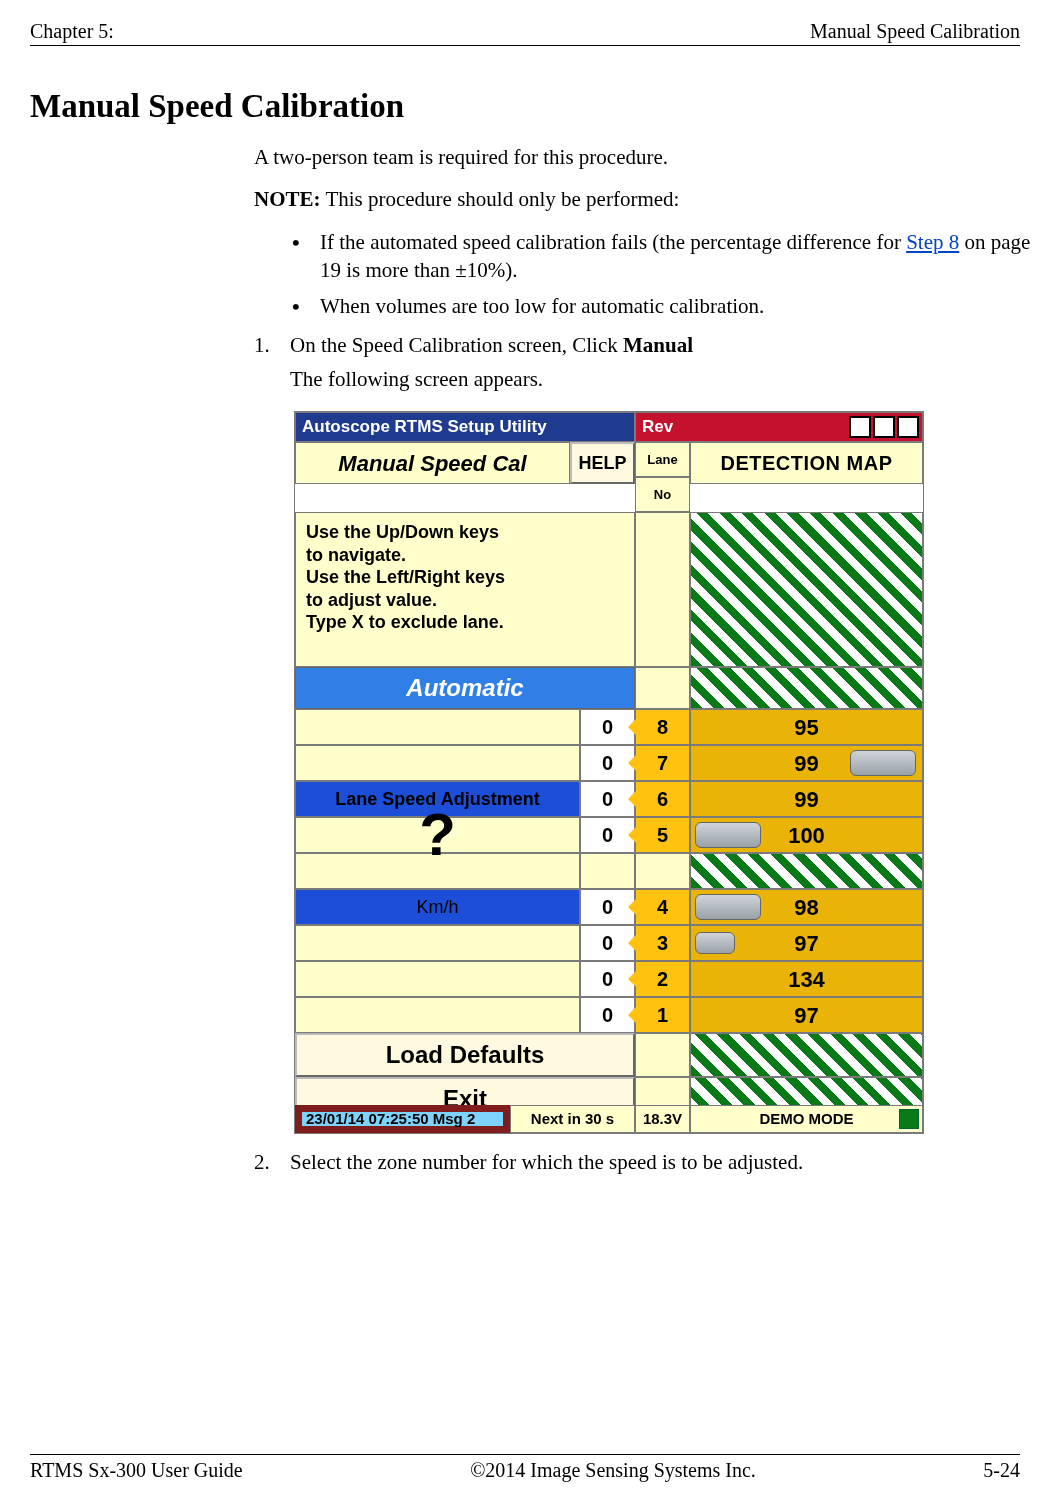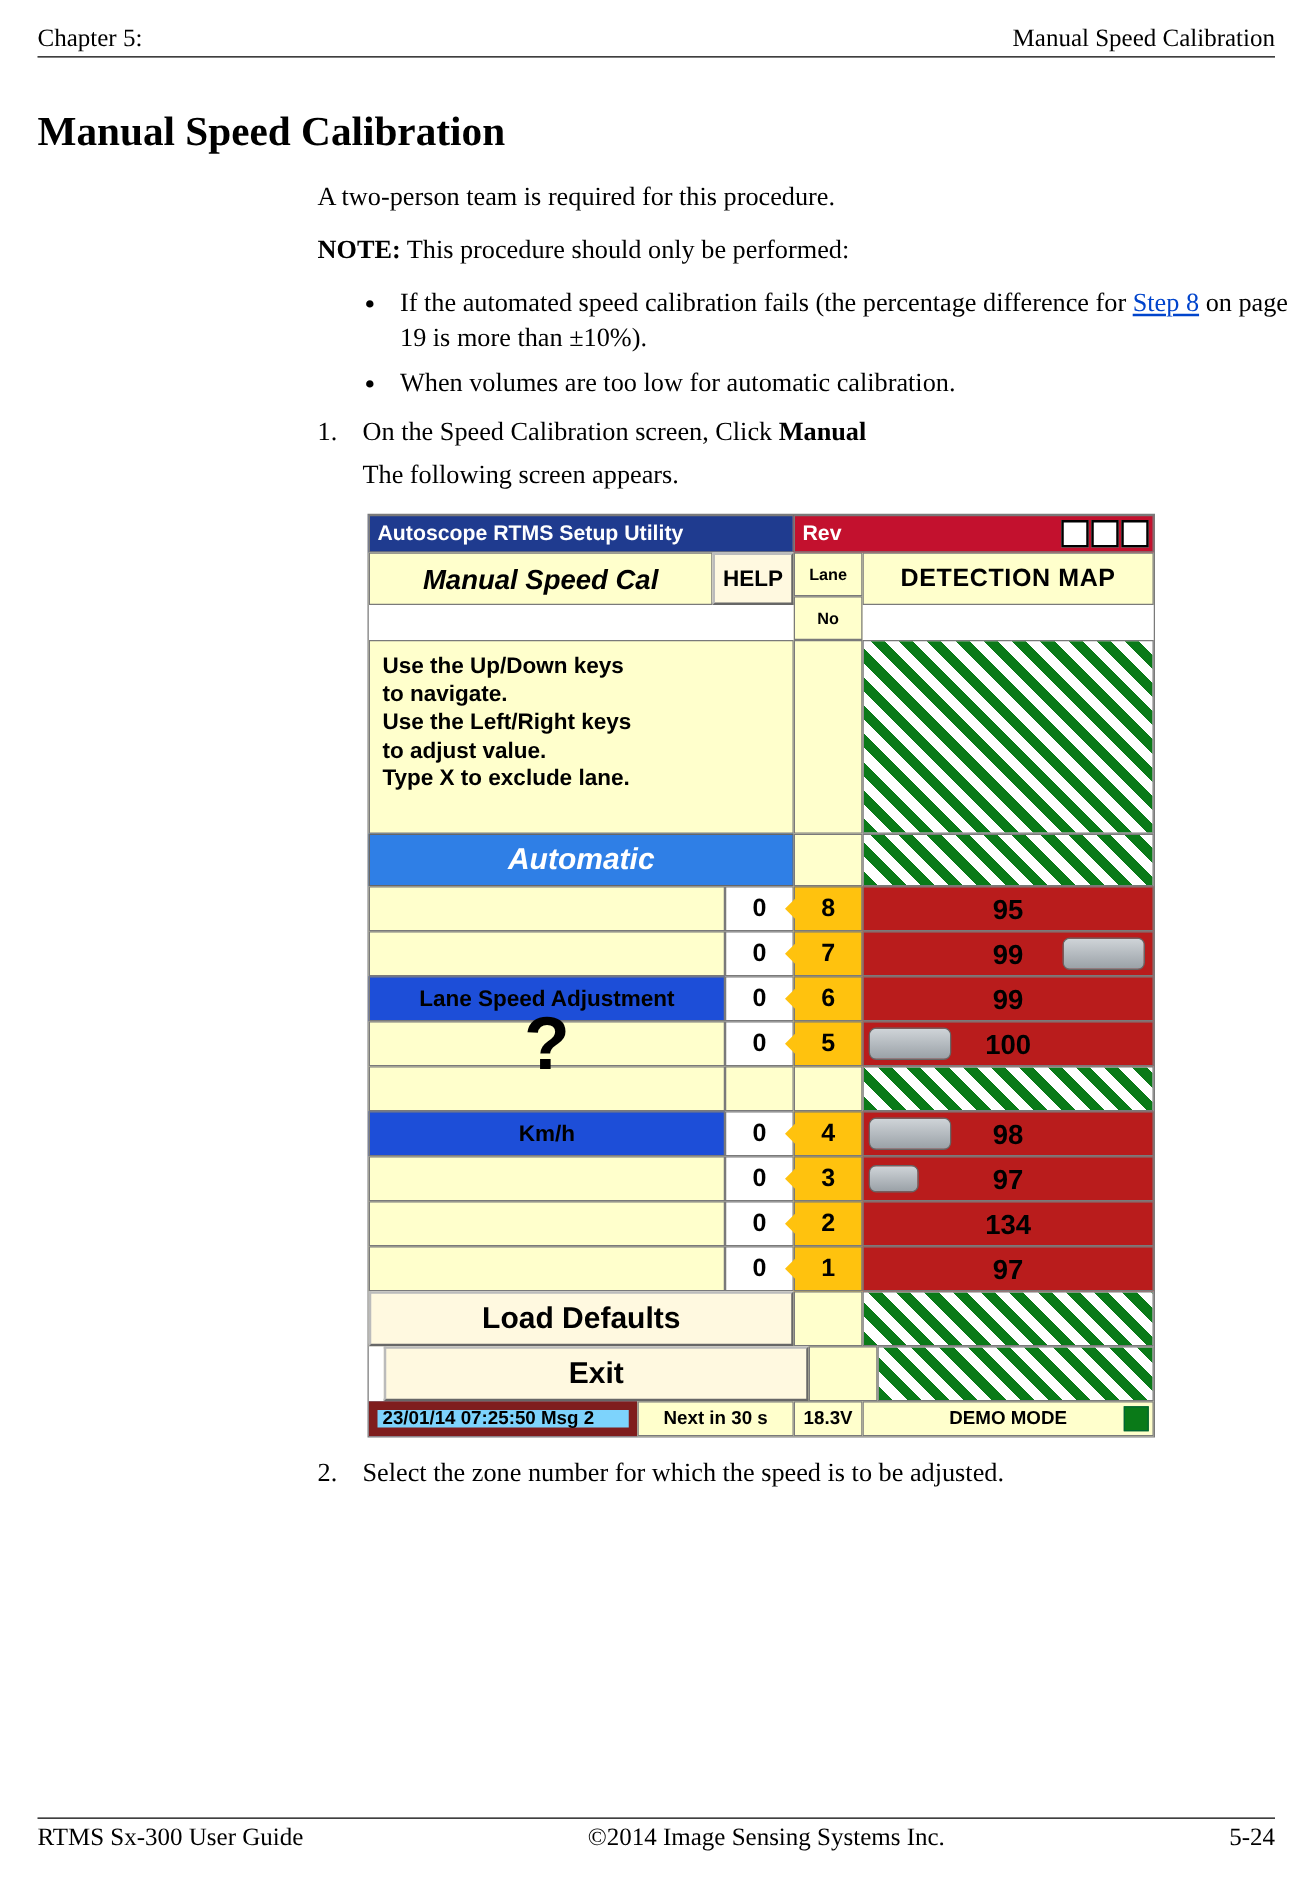--- a/index.html
+++ b/index.html
@@ -36,21 +36,21 @@
   .val-col { flex: 0 0 55px; height:155px; }
   .hatch { background: repeating-linear-gradient(45deg, #0a7a18 0 8px, #ffffff 8px 16px); border:1px solid #7a7a7a; }
   .auto-btn { flex: 0 0 340px; height:42px; background:#2f7fe6; border:1px solid #666; color:#fff; font-weight:bold; font-style: italic; font-size:24px; }
   .gap55 { flex:0 0 55px; height:42px; }
   .lane-row { height:36px; }
   .lane-row .lcell1 { flex:0 0 285px; background:#1d4ed8; border:1px solid #7a7a7a; font-weight:bold; font-size:18px; }
   .lane-row .lblank { flex:0 0 285px; background:#ffffcc; border-left:1px solid #7a7a7a; border-right:1px solid #7a7a7a; }
   .lane-row .lval { flex:0 0 55px; background:#fff; border:1px solid #7a7a7a; font-weight:bold; font-size:20px; }
   .lane-row .lno { flex:0 0 55px; background:#ffc20e; border:1px solid #7a7a7a; font-weight:bold; font-size:20px; position:relative; }
   .lane-row .lno::before { content:""; position:absolute; left:-8px; top:50%; transform:translateY(-50%); border-top:9px solid transparent; border-bottom:9px solid transparent; border-right:9px solid #ffc20e; }
-  .lane-row .lmap { flex:1; background:#b91c1c; border:1px solid #7a7a7a; font-weight:bold; font-size:22px; position:relative; }
+  .lane-row .lmap { flex:1; background:#eab308; border:1px solid #7a7a7a; font-weight:bold; font-size:22px; position:relative; }
   .car { position:absolute; width:66px; height:26px; border-radius:6px; background:linear-gradient(#cfd4d8,#9aa1a7); border:1px solid #666; top:4px; }
   .between-hatch { width:100%; }
   .between-hatch .a { flex:0 0 285px; background:#ffffcc; border-left:1px solid #7a7a7a; border-right:1px solid #7a7a7a; }
   .between-hatch .b { flex:0 0 55px; background:#ffffcc; border:1px solid #7a7a7a; }
   .between-hatch .c { flex:0 0 55px; background:#ffffcc; border:1px solid #7a7a7a; }
   .between-hatch .d { flex:1; }
   .big-btn { flex:0 0 340px; height:44px; background:#fff9e0; border:2px outset #bbb; font-weight:bold; font-size:24px; }
   .big-right { flex:1; }
   .big-mid { flex:0 0 55px; background:#ffffcc; border:1px solid #7a7a7a; }
   .status { height:28px; font-size:15px; font-weight:bold; }
@@ -166,21 +166,21 @@
       </div>
 
       <div class="ui-row between-hatch" style="height:36px;">
         <div class="ui-cell a"></div>
         <div class="ui-cell b"></div>
         <div class="ui-cell c"></div>
         <div class="hatch d" style="height:36px;"></div>
       </div>
 
       <div class="ui-row lane-row">
-        <div class="ui-cell lcell1" style="font-weight:bold;">Km/h</div>
+        <div class="ui-cell lcell1" style="font-weight:normal;">Km/h</div>
         <div class="ui-cell lval">0</div>
         <div class="ui-cell lno">4</div>
         <div class="ui-cell lmap">
             <span>98</span>
             <div class="car" style="left:4px"></div>
           </div>
       </div>
       <div class="ui-row lane-row">
         <div class="ui-cell lblank"></div>
         <div class="ui-cell lval">0</div>
@@ -205,21 +205,21 @@
         <div class="ui-cell lmap">
             <span>97</span>
           </div>
       </div>
 
       <div class="ui-row" style="height:44px;">
         <div class="ui-cell big-btn">Load Defaults</div>
         <div class="ui-cell big-mid" style="height:44px;"></div>
         <div class="hatch big-right" style="height:44px;"></div>
       </div>
-      <div class="ui-row" style="height:44px;margin-left:12px;">
+      <div class="ui-row" style="height:28px;">
         <div class="ui-cell big-btn">Exit</div>
         <div class="ui-cell big-mid" style="height:44px;"></div>
         <div class="hatch big-right" style="height:44px;"></div>
       </div>
 
       <div class="ui-row status">
         <div class="ui-cell s1">23/01/14 07:25:50 Msg 2</div>
         <div class="ui-cell s2">Next in 30 s</div>
         <div class="ui-cell s3">18.3V</div>
         <div class="ui-cell s4">

